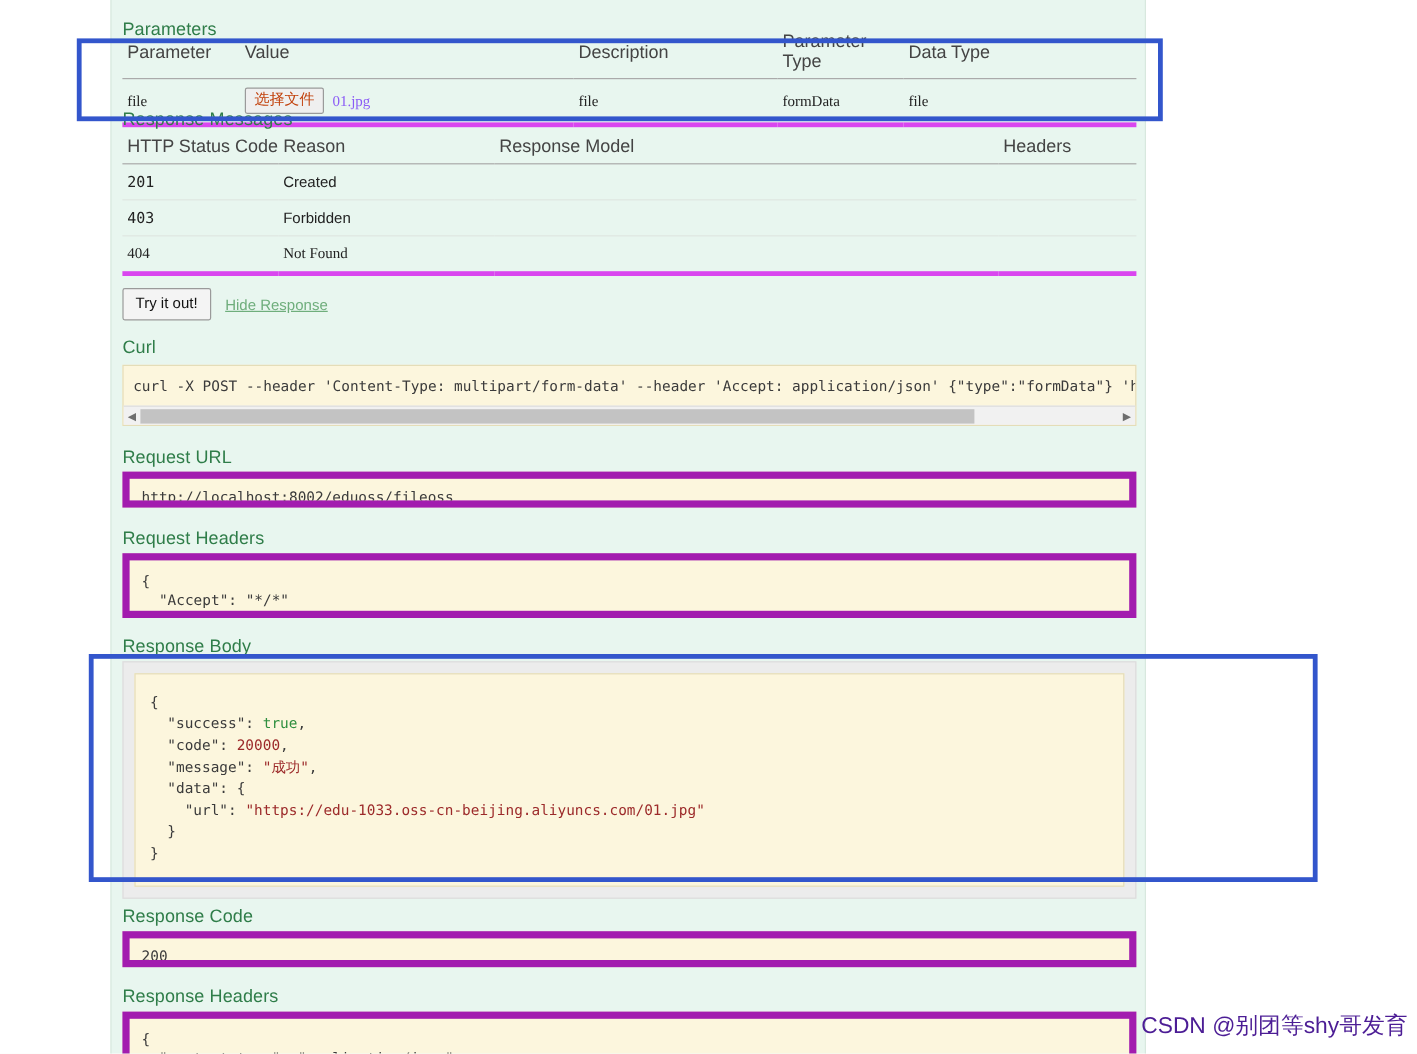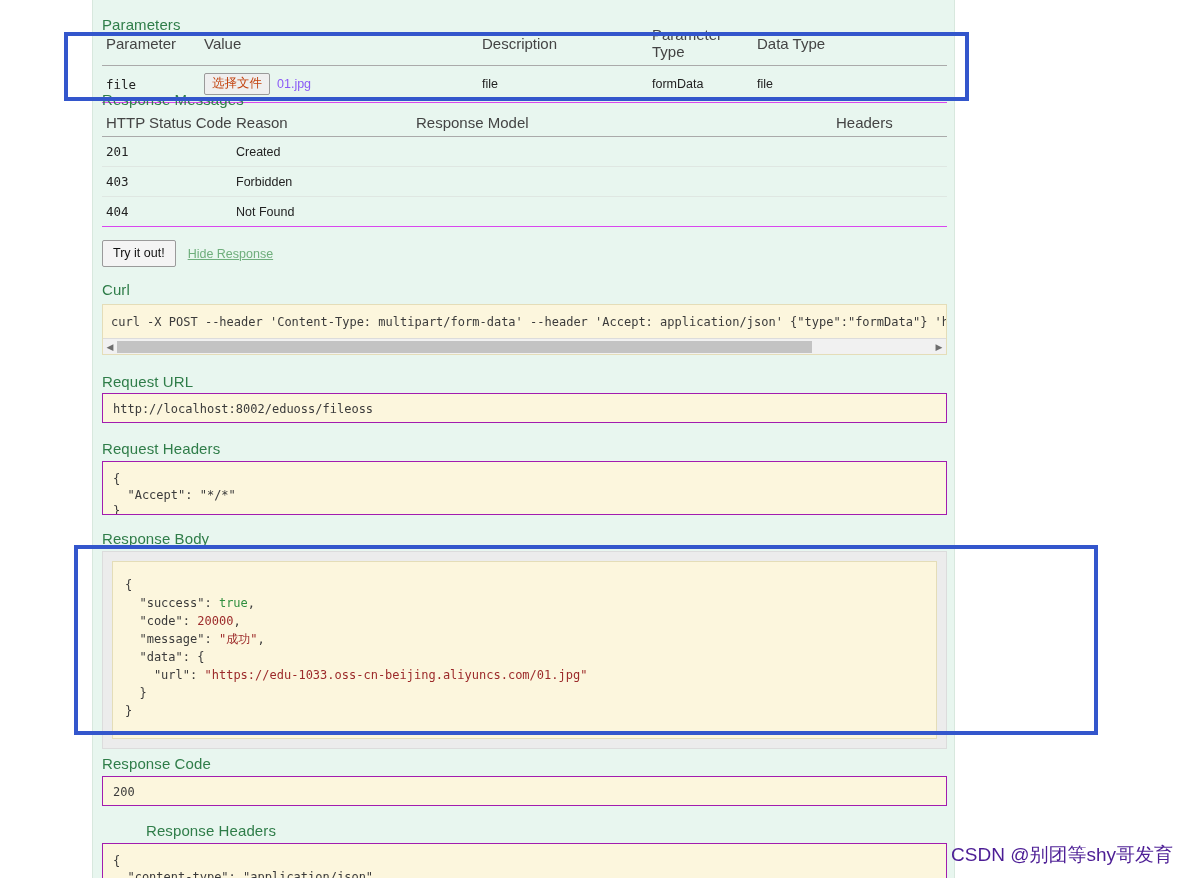--- a/index.html
+++ b/index.html
@@ -22,21 +22,21 @@
   
   table.sw { width:845px; border-collapse:collapse; table-layout:fixed; }
   table.sw th {
     text-align:left; font-weight:400; font-size:15px; color:#444;
     padding:4px 0 5px 4px; border-bottom:1px solid #aaa;
   }
   table.sw td {
     font-size:12.5px; color:#222; padding:7px 0 7px 4px;
     border-bottom:1px solid #dfe7e2; vertical-align:middle;
   }
-  table.sw tr:last-child td { border-bottom:1px solid #d946ef; }
+  table.sw tr:last-child td { border-bottom:4px solid #d946ef;font-family:Liberation Serif, serif; }
   td.mono, .mono { font-family:"DejaVu Sans Mono", monospace; }
 
   
   .fileinput { display:inline-flex; align-items:center; gap:7px; }
   .filebtn {
     display:inline-block; border:1px solid #9a9a9a; background:#efefef;
     border-radius:2px; padding:2px 7px 3px; font-size:12.5px; color:#c2410c;
     line-height:15px;
   }
   .filename { font-size:12.5px; color:#8b5cf6; }
@@ -47,21 +47,21 @@
     border-radius:2px; padding:5px 10px 6px; font-size:12.5px; color:#111;
     cursor:pointer;
   }
   a.hideresp {
     font-size:12.5px; color:#6fae7c; text-decoration:underline; cursor:pointer;
     margin-left:12px; vertical-align:middle;
   }
 
   
   .code {
-    background:#fcf6dd; border:1px solid #a21caf; width:845px;
+    background:#fcf6dd; border:6px solid #a21caf; width:845px;
     font-family:"DejaVu Sans Mono", monospace; font-size:12px; color:#3b3b3b;
     padding:9px 10px; white-space:pre; overflow:hidden; line-height:16px;
   }
   .curlwrap { background:#fcf6dd; border:1px solid #e4ddb8; width:845px; }
   .curlwrap .curltext {
     font-family:"DejaVu Sans Mono", monospace; font-size:12px; color:#3b3b3b;
     padding:10px 8px 9px; white-space:nowrap; overflow:hidden;
   }
   .hscroll {
     height:16px; background:#f1f1f1; border-top:1px solid #dcdcdc;
@@ -214,21 +214,21 @@
 <span class="j-key">  "message": </span><span class="j-str">"成功"</span><span class="j-punct">,</span>
 <span class="j-key">  "data": {</span>
 <span class="j-key">    "url": </span><span class="j-str">"https://edu-1033.oss-cn-beijing.aliyuncs.com/01.jpg"</span>
 <span class="j-punct">  }</span>
 <span class="j-punct">}</span></div>
       </div>
 
       <h4 class="sect" style="position:absolute; left:0; top:781px;">Response Code</h4>
       <div class="code" style="position:absolute; left:0; top:802px; height:30px; padding-top:7px;">200</div>
 
-      <h4 class="sect" style="position:absolute; left:0; top:848px;margin-left:44px;">Response Headers</h4>
+      <h4 class="sect" style="position:absolute; left:0; top:848px;">Response Headers</h4>
       <div class="code" style="position:absolute; left:0; top:869px; height:60px;">{
   "content-type": "application/json",</div>
 
     </div>
   </div>
 
   <div class="annot" style="left:64px; top:32px; width:905px; height:69px;"></div>
   <div class="annot" style="left:74px; top:545px; width:1024px; height:190px;"></div>
 
   <div class="watermark">CSDN @别团等shy哥发育</div>

